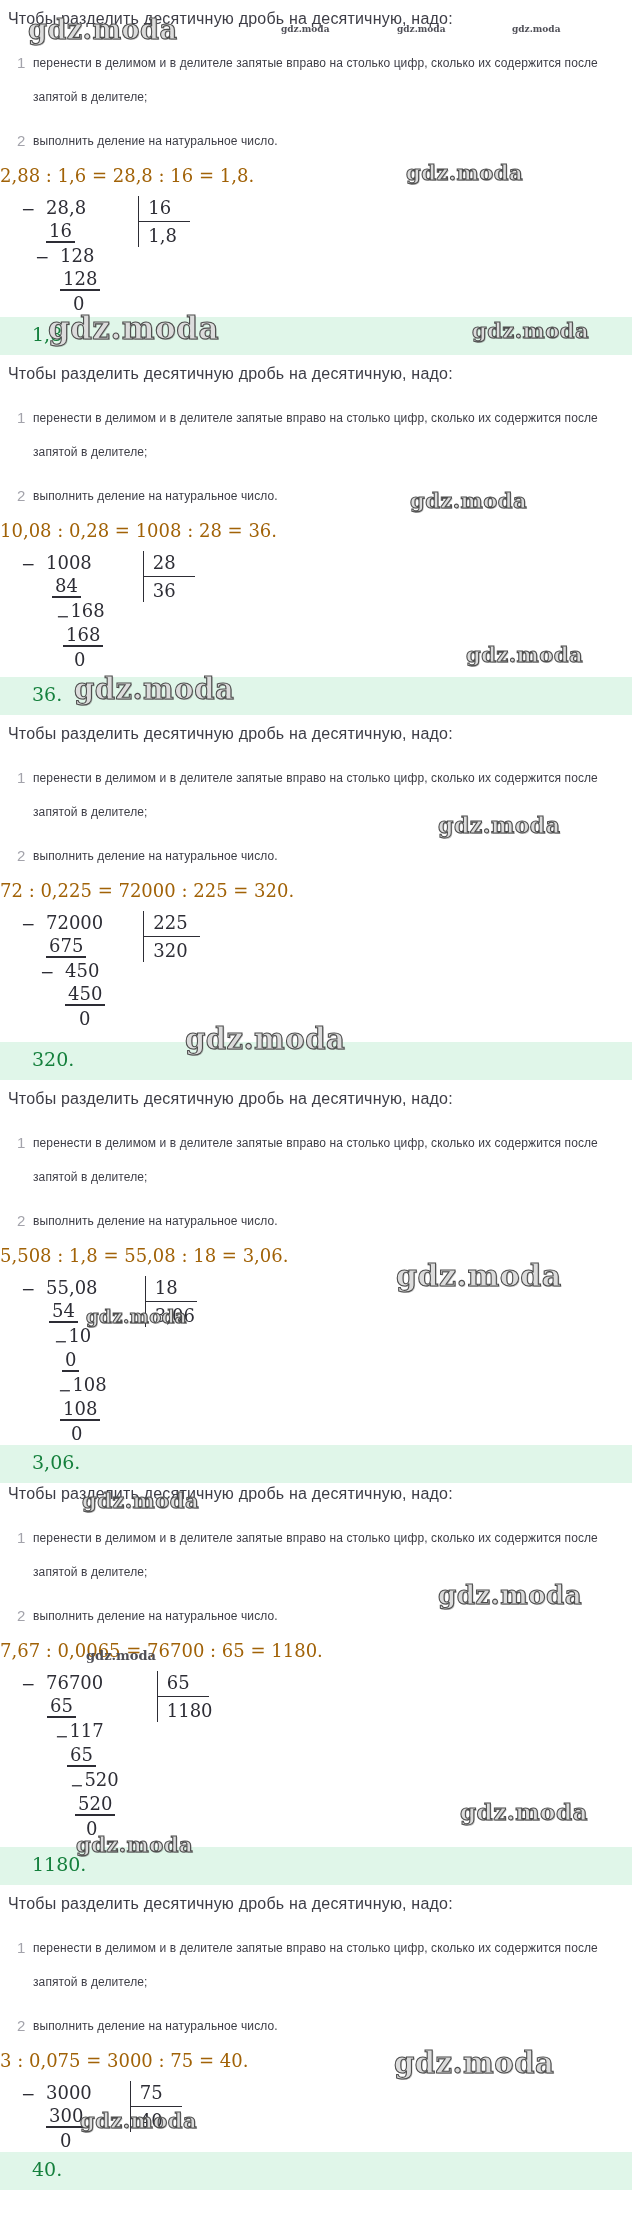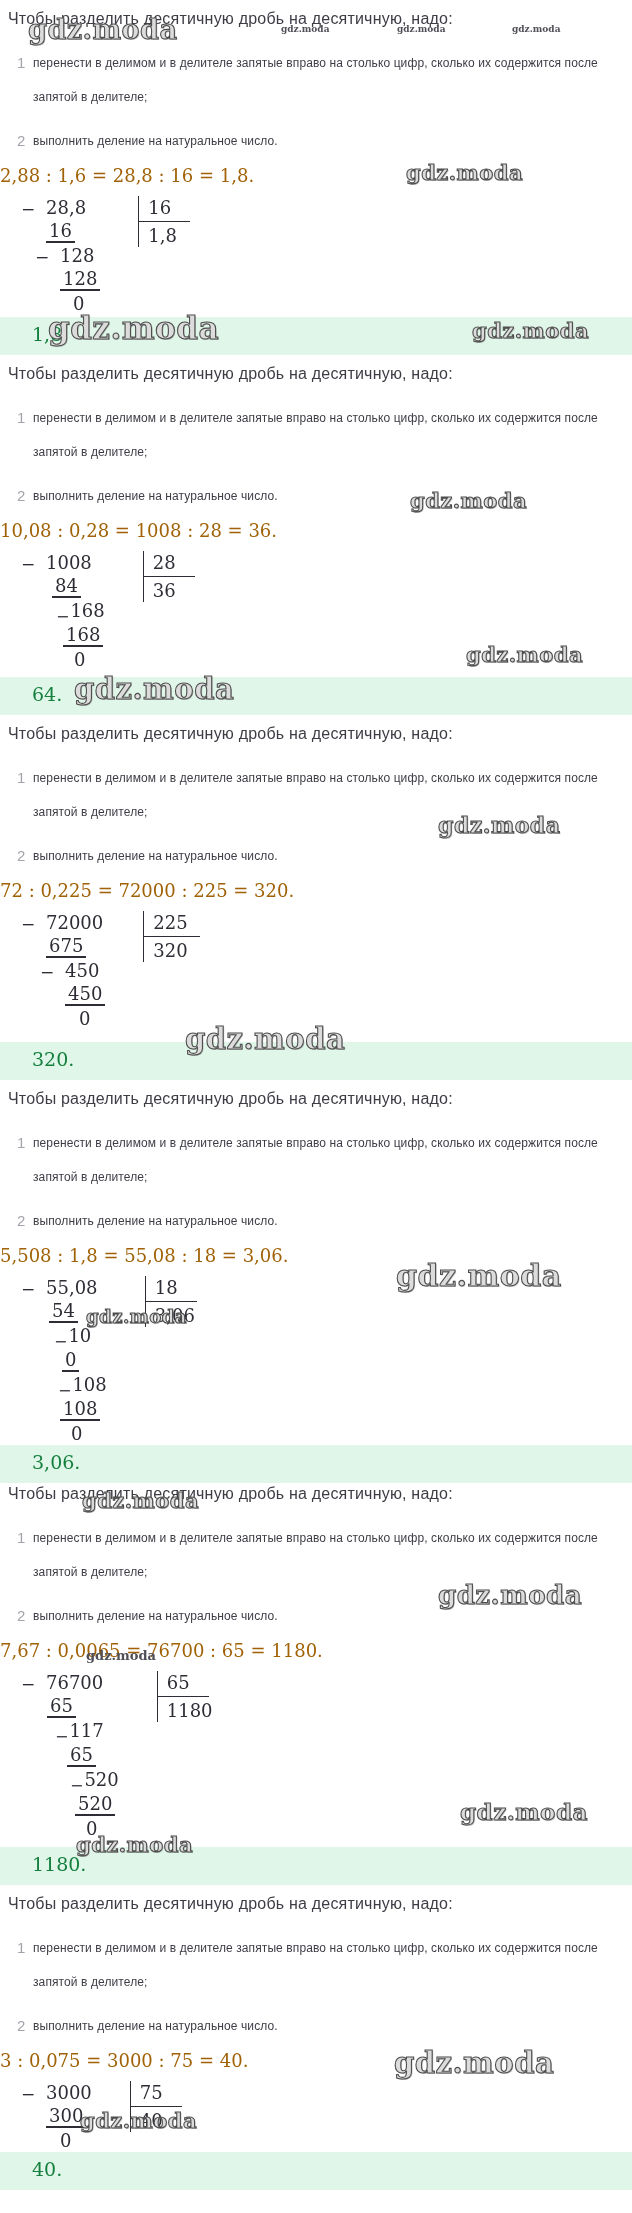--- a/index.html
+++ b/index.html
@@ -82,21 +82,21 @@
           <div class="drow" style="margin-left: 10px;"><span class="minus-low">−</span><span class="dnum">168</span></div>
           <div class="drow" style="margin-left: 17px;"><span class="dnum u">168</span></div>
           <div class="drow" style="margin-left: 28px;"><span class="dnum">0</span></div>
         </div>
       <div class="quot-col">
         <div class="divisor">28</div>
         <div class="quotient">36</div>
       </div>
     </div>
     <div class="answer-band">
-      <span class="answer-text">64.</span>
+      <span class="answer-text">36.</span>
     </div>
   </div>
 
   <div class="block" style="height: 365px;">
     <div class="rule-header">Чтобы разделить десятичную дробь на десятичную, надо:</div>
     <div class="rule-item">
       <span class="num">1</span>
       <span class="itext">перенести в делимом и в делителе запятые вправо на столько цифр, сколько их содержится после запятой в делителе;</span>
     </div>
     <div class="rule-item">

